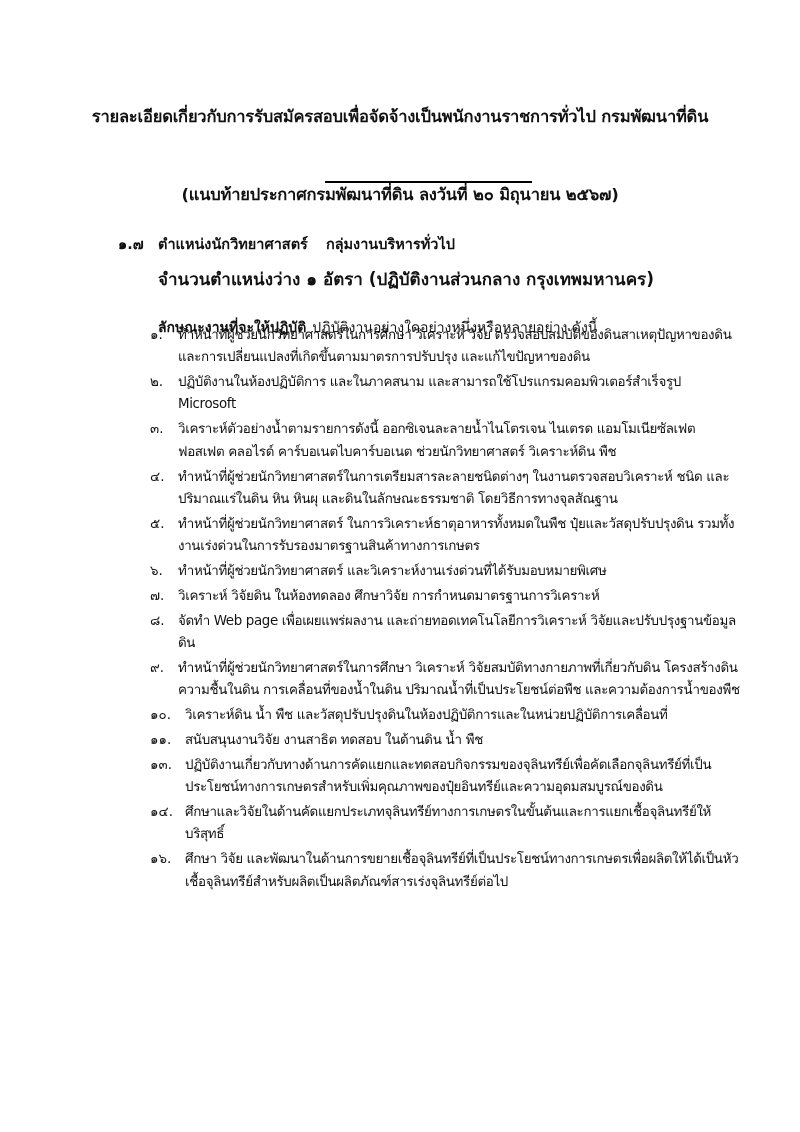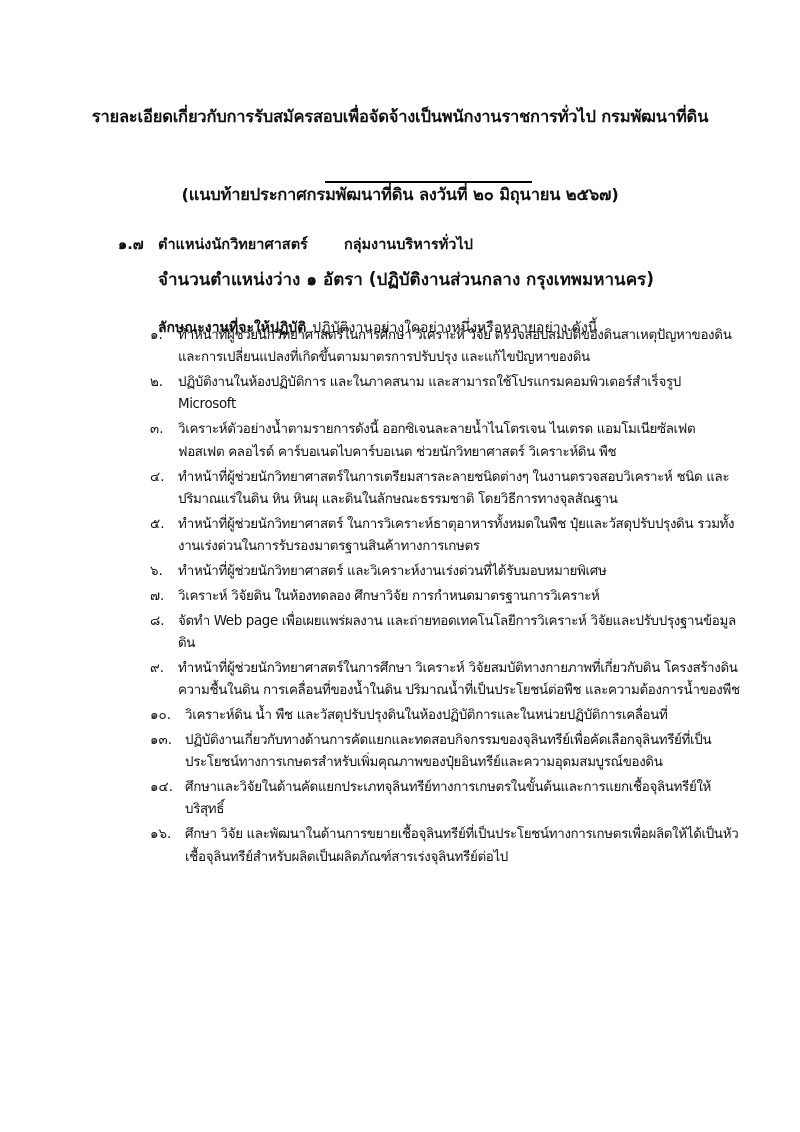--- a/index.html
+++ b/index.html
@@ -41,21 +41,21 @@
     }
     .sec-head {
       position: absolute;
       left: 118px;
       top: 232px;
       font-weight: bold;
       font-size: 14.5px;
       white-space: nowrap;
     }
     .sec-head .num { display: inline-block; width: 40px; }
-    .sec-head .group { margin-left: 36px; }
+    .sec-head .group { margin-left: 18px; }
     .vacancy {
       position: absolute;
       left: 158px;
       top: 265px;
       font-weight: bold;
       font-size: 17px;
       white-space: nowrap;
     }
     .duty-head {
       position: absolute;
@@ -143,20 +143,24 @@
       </div>
     <div class="item">
         <span class="n">๙.</span>
         <span class="t">ทำหน้าที่ผู้ช่วยนักวิทยาศาสตร์ในการศึกษา วิเคราะห์ วิจัยสมบัติทางกายภาพที่เกี่ยวกับดิน โครงสร้างดิน ความชื้นในดิน การเคลื่อนที่ของน้ำในดิน ปริมาณน้ำที่เป็นประโยชน์ต่อพืช และความต้องการน้ำของพืช</span>
       </div>
     <div class="item wide">
         <span class="n">๑๐.</span>
         <span class="t">วิเคราะห์ดิน น้ำ พืช และวัสดุปรับปรุงดินในห้องปฏิบัติการและในหน่วยปฏิบัติการเคลื่อนที่</span>
       </div>
     <div class="item wide">
+        <span class="n">๑๑.</span>
+        <span class="t">สนับสนุนงานวิจัย งานสาธิต ทดสอบ ในด้านดิน น้ำ พืช</span>
+      </div>
+    <div class="item wide">
         <span class="n">๑๓.</span>
         <span class="t">ปฏิบัติงานเกี่ยวกับทางด้านการคัดแยกและทดสอบกิจกรรมของจุลินทรีย์เพื่อคัดเลือกจุลินทรีย์ที่เป็นประโยชน์ทางการเกษตรสำหรับเพิ่มคุณภาพของปุ๋ยอินทรีย์และความอุดมสมบูรณ์ของดิน</span>
       </div>
     <div class="item wide">
         <span class="n">๑๔.</span>
         <span class="t">ศึกษาและวิจัยในด้านคัดแยกประเภทจุลินทรีย์ทางการเกษตรในขั้นต้นและการแยกเชื้อจุลินทรีย์ให้บริสุทธิ์</span>
       </div>
     <div class="item wide">
         <span class="n">๑๖.</span>
         <span class="t">ศึกษา วิจัย และพัฒนาในด้านการขยายเชื้อจุลินทรีย์ที่เป็นประโยชน์ทางการเกษตรเพื่อผลิตให้ได้เป็นหัวเชื้อจุลินทรีย์สำหรับผลิตเป็นผลิตภัณฑ์สารเร่งจุลินทรีย์ต่อไป</span>

